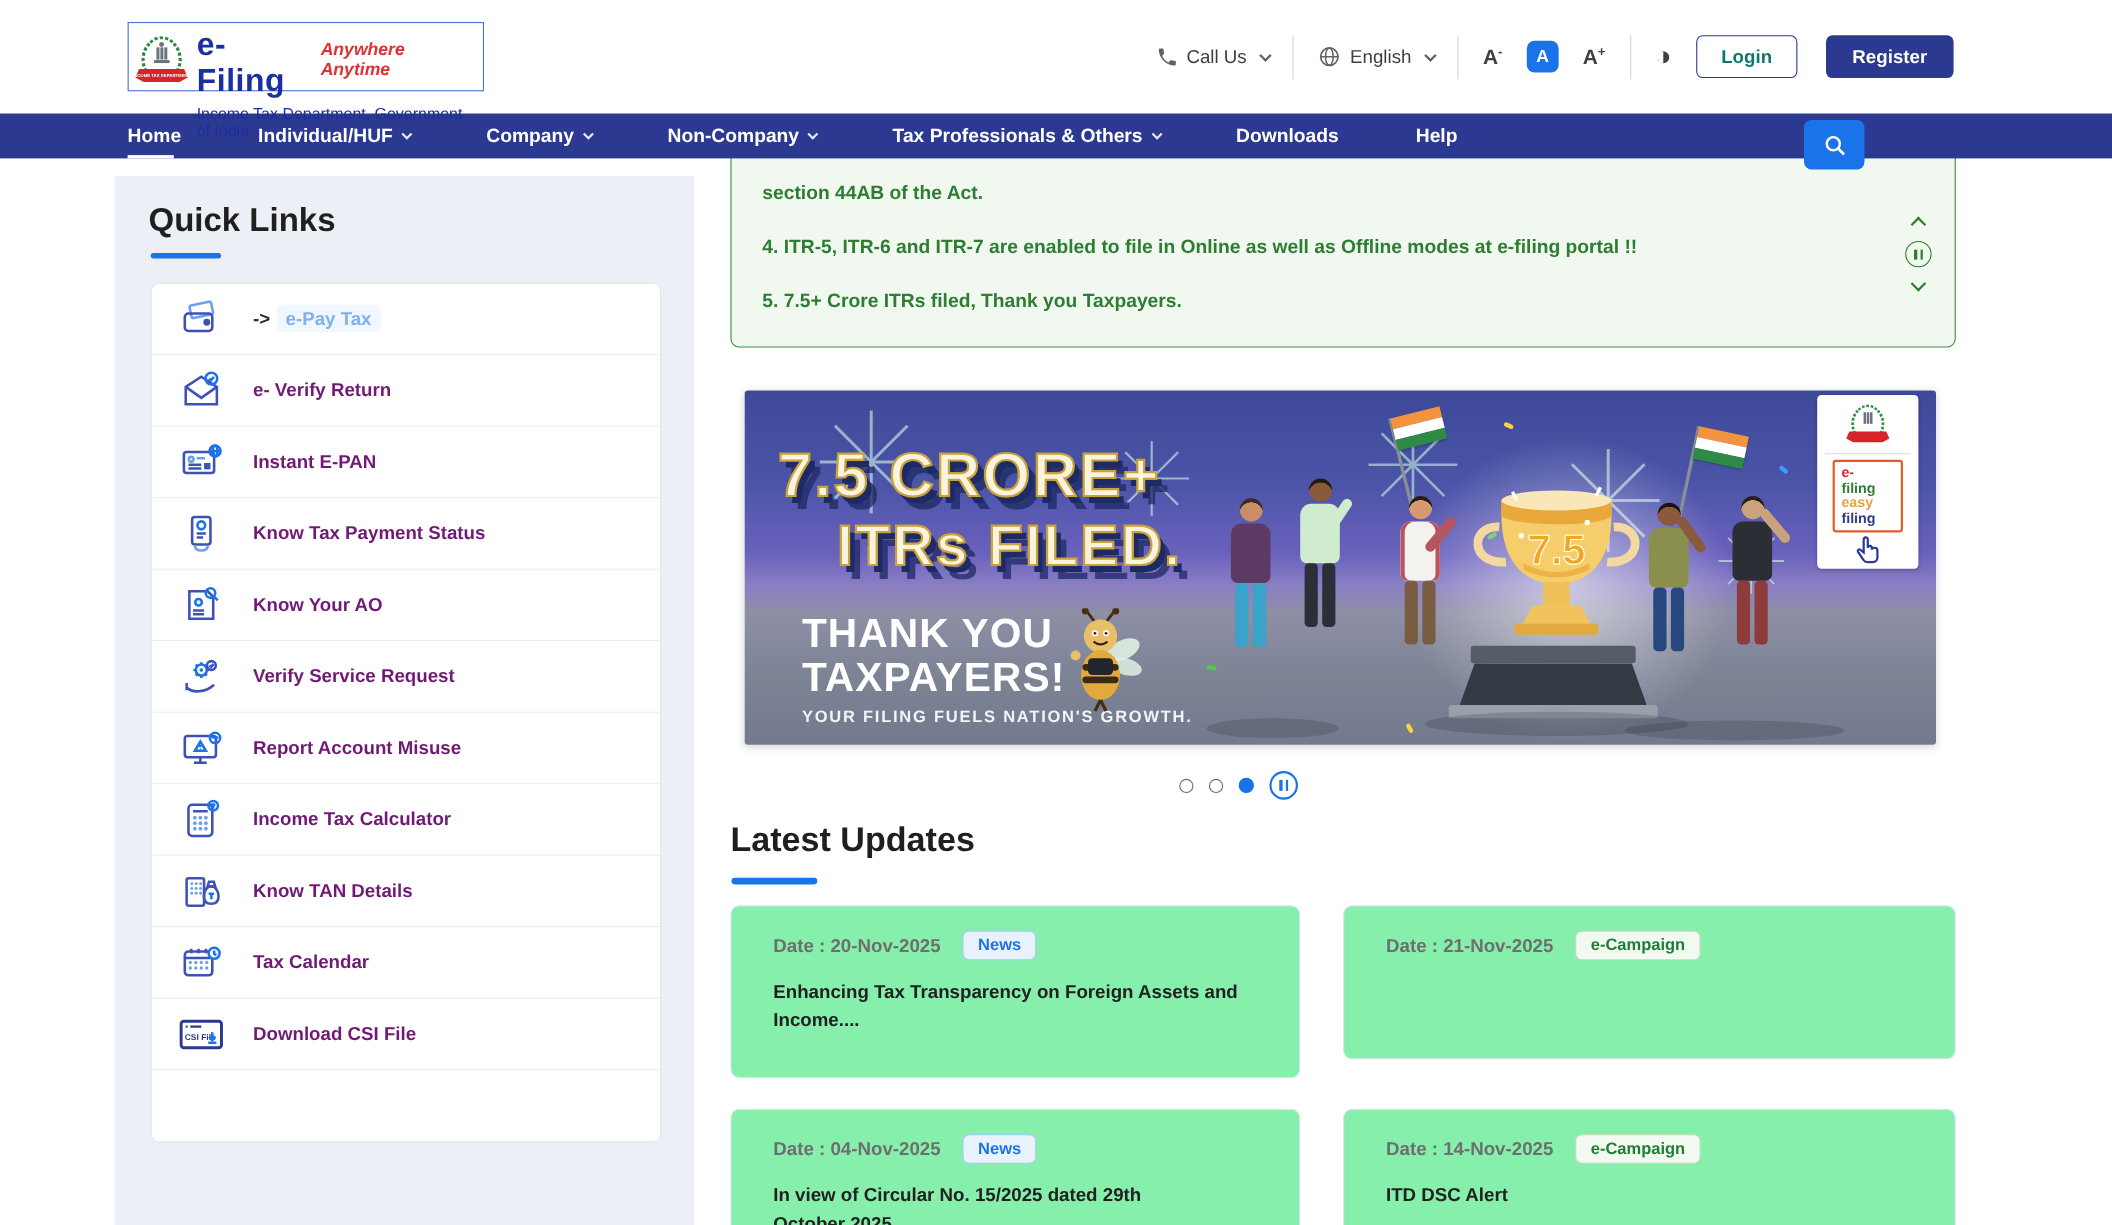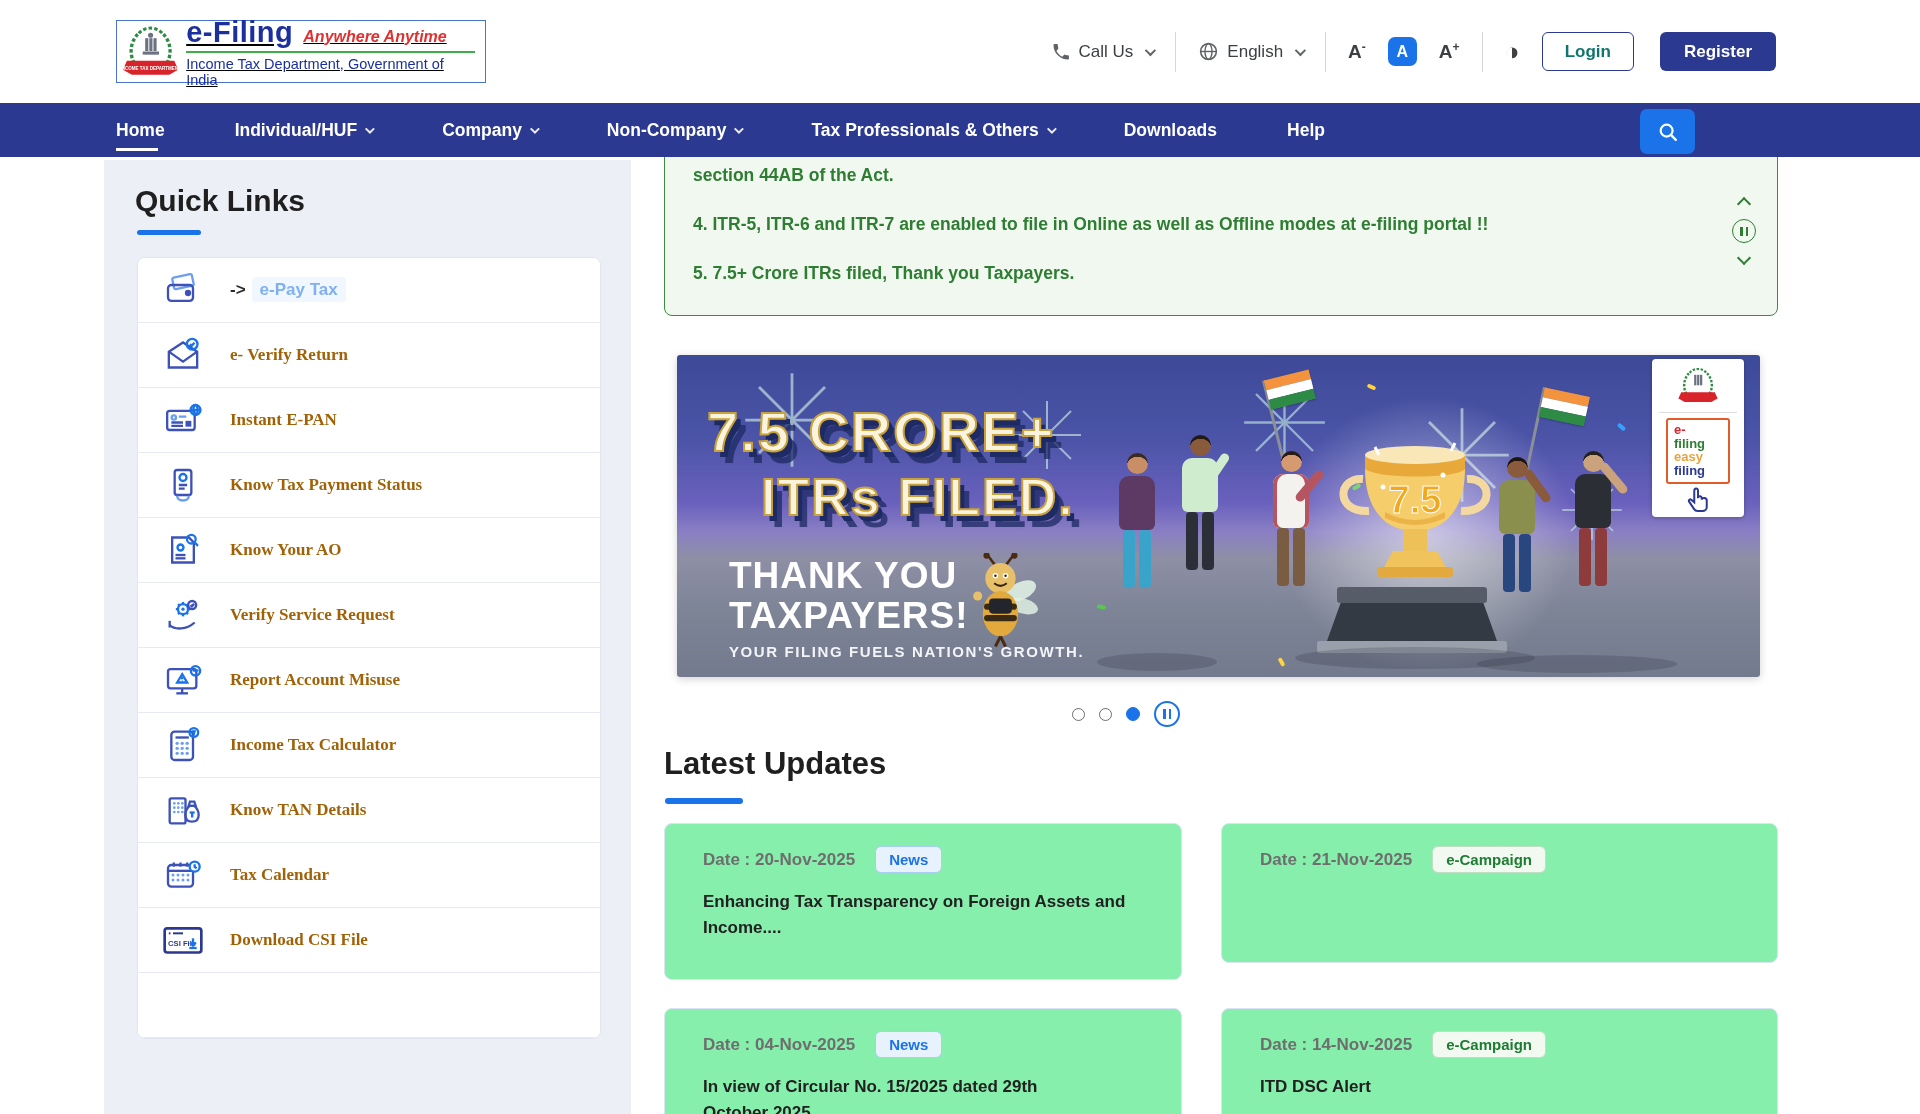--- a/index.html
+++ b/index.html
@@ -1,22 +1,22 @@
 <!DOCTYPE html>
 <html><head>
 <meta charset="utf-8">
 <style>
   * { margin:0; padding:0; box-sizing:border-box; }
   html,body { width:1920px; height:1114px; overflow:hidden; background:#fff;
               font-family:"Liberation Sans", sans-serif; position:relative; }
 
   
   .top-header { position:absolute; left:0; top:0; width:1920px; height:103px; background:#fff; z-index:6; }
-  .logo-box { position:absolute; left:116px; top:20px; width:370px; height:63px; background:#fff;
-              border:1px solid #4a72d0; display:flex; align-items:center; padding:4px 10px 4px 6px; gap:8px; cursor:pointer;text-decoration:underline; }
+  .logo-box { position:absolute; left:116px; top:20px; width:324px; height:63px; background:#fff;
+              border:1px solid #4a72d0; display:flex; padding:4px 10px 4px 6px; gap:8px; cursor:pointer; }
   .logo-texts { display:flex; flex-direction:column; }
   .logo-row1 { display:flex; align-items:baseline; gap:10px; }
   .logo-brand { font-size:29px; font-weight:700; color:#1b2f9e; letter-spacing:.5px; }
   .logo-tagline { font-size:16px; font-style:italic; font-weight:700; color:#e03131; }
   .logo-divider { height:2px; background:#3fae49; margin:2px 0 3px 0; }
   .logo-sub { font-size:14.5px; font-weight:500; color:#1b2f9e; }
 
   .hdr-right { position:absolute; right:144px; top:0; height:103px; display:flex; align-items:center; gap:16px; }
   .hdr-group { display:flex; align-items:center; gap:8px; cursor:pointer; }
   .hdr-label { font-size:17px; color:#3c4043; font-weight:500; }
@@ -29,40 +29,40 @@
   .font-btn-active { width:29px; height:29px; background:#1a73e8; color:#fff; border-radius:7px;
                      display:flex; align-items:center; justify-content:center; font-size:16px; font-weight:700; cursor:pointer; }
   .contrast { font-size:25px; color:#3f3f3f; cursor:pointer; line-height:1; }
   .btn-login { min-width:86px; height:39px; border:1.6px solid #2b3990; border-radius:6px; background:#fff;
                color:#0f766e; font-size:17px; font-weight:700; display:flex; align-items:center; justify-content:center;
                padding:0 22px; cursor:pointer; margin-left:6px; }
   .btn-register { min-width:108px; height:39px; border-radius:6px; background:#2b3990; color:#fff; font-size:17px;
                   font-weight:700; display:flex; align-items:center; justify-content:center; padding:0 24px; cursor:pointer; margin-left:10px; }
 
   
-  .navbar { position:absolute; left:0; top:103px; width:1920px; height:54px; background:#2b3990; z-index:5;
+  .navbar { position:absolute; left:0; top:103px; width:1920px; height:41px; background:#2b3990; z-index:5;
             display:flex; align-items:center; padding-left:116px; gap:70px; }
   .nav-item { color:#fff; font-size:17.5px; font-weight:700; display:flex; align-items:center; gap:8px;
               cursor:pointer; position:relative; height:57px; }
   .nav-item .ncaret { width:7px; height:7px; border-right:2px solid rgba(255,255,255,.9);
                       border-bottom:2px solid rgba(255,255,255,.9); transform:rotate(45deg) translateY(-2px); }
   .nav-item.active::after { content:""; position:absolute; left:0; bottom:8px; width:42px; height:3px; background:#fff; }
   .nav-search { position:absolute; right:225px; top:6px; width:55px; height:45px; background:#1a73e8;
                 border-radius:7px; display:flex; align-items:center; justify-content:center; cursor:pointer; }
 
   
   .sidebar-panel { position:absolute; left:104px; top:160px; width:527px; height:954px; background:#edeff7; }
   .ql-title { position:absolute; left:31px; top:24px; font-size:30px; font-weight:700; color:#1f1f1f; }
   .ql-underline { position:absolute; left:33px; top:70px; width:64px; height:5px; background:#1a73e8; border-radius:3px; }
   .ql-list { position:absolute; left:33px; top:97px; width:464px; background:#fff; border:1px solid #e2e5f0;
              border-radius:8px; overflow:hidden; }
   .ql-row { height:65px; display:flex; align-items:center; gap:24px; padding-left:22px;
             border-bottom:1px solid #e8eaf2; cursor:pointer; background:#fff; }
   .ql-icon { width:46px; height:46px; display:flex; align-items:center; justify-content:center; flex:0 0 46px; }
-  .ql-label { font-size:17px; font-weight:700; color:#a16207;font-family:Liberation Serif, serif; }
+  .ql-label { font-size:17px; font-weight:700; color:#701a75; }
   .ql-prefix { font-size:17px; font-weight:800; color:#2b2b2b; margin-right:6px; }
   .ql-link { font-size:17px; font-weight:700; color:#7fb0f2; background:#f0f7ff; padding:3px 8px; border-radius:4px; }
 
   
   .ticker-box { position:absolute; left:664px; top:134px; width:1114px; height:182px; background:#f0f8f0;
                 border:1.5px solid #3c8c42; border-radius:8px; z-index:1; padding:30px 70px 0 28px; }
   .ticker-line { font-size:17.5px; font-weight:700; color:#2e7d32; margin-bottom:28px; }
   .ticker-controls { position:absolute; right:18px; top:64px; width:30px; display:flex; flex-direction:column;
                      align-items:center; gap:10px; }
   .tick-chev { width:10px; height:10px; border-right:2.2px solid #2e7d32; border-bottom:2.2px solid #2e7d32; cursor:pointer; }

